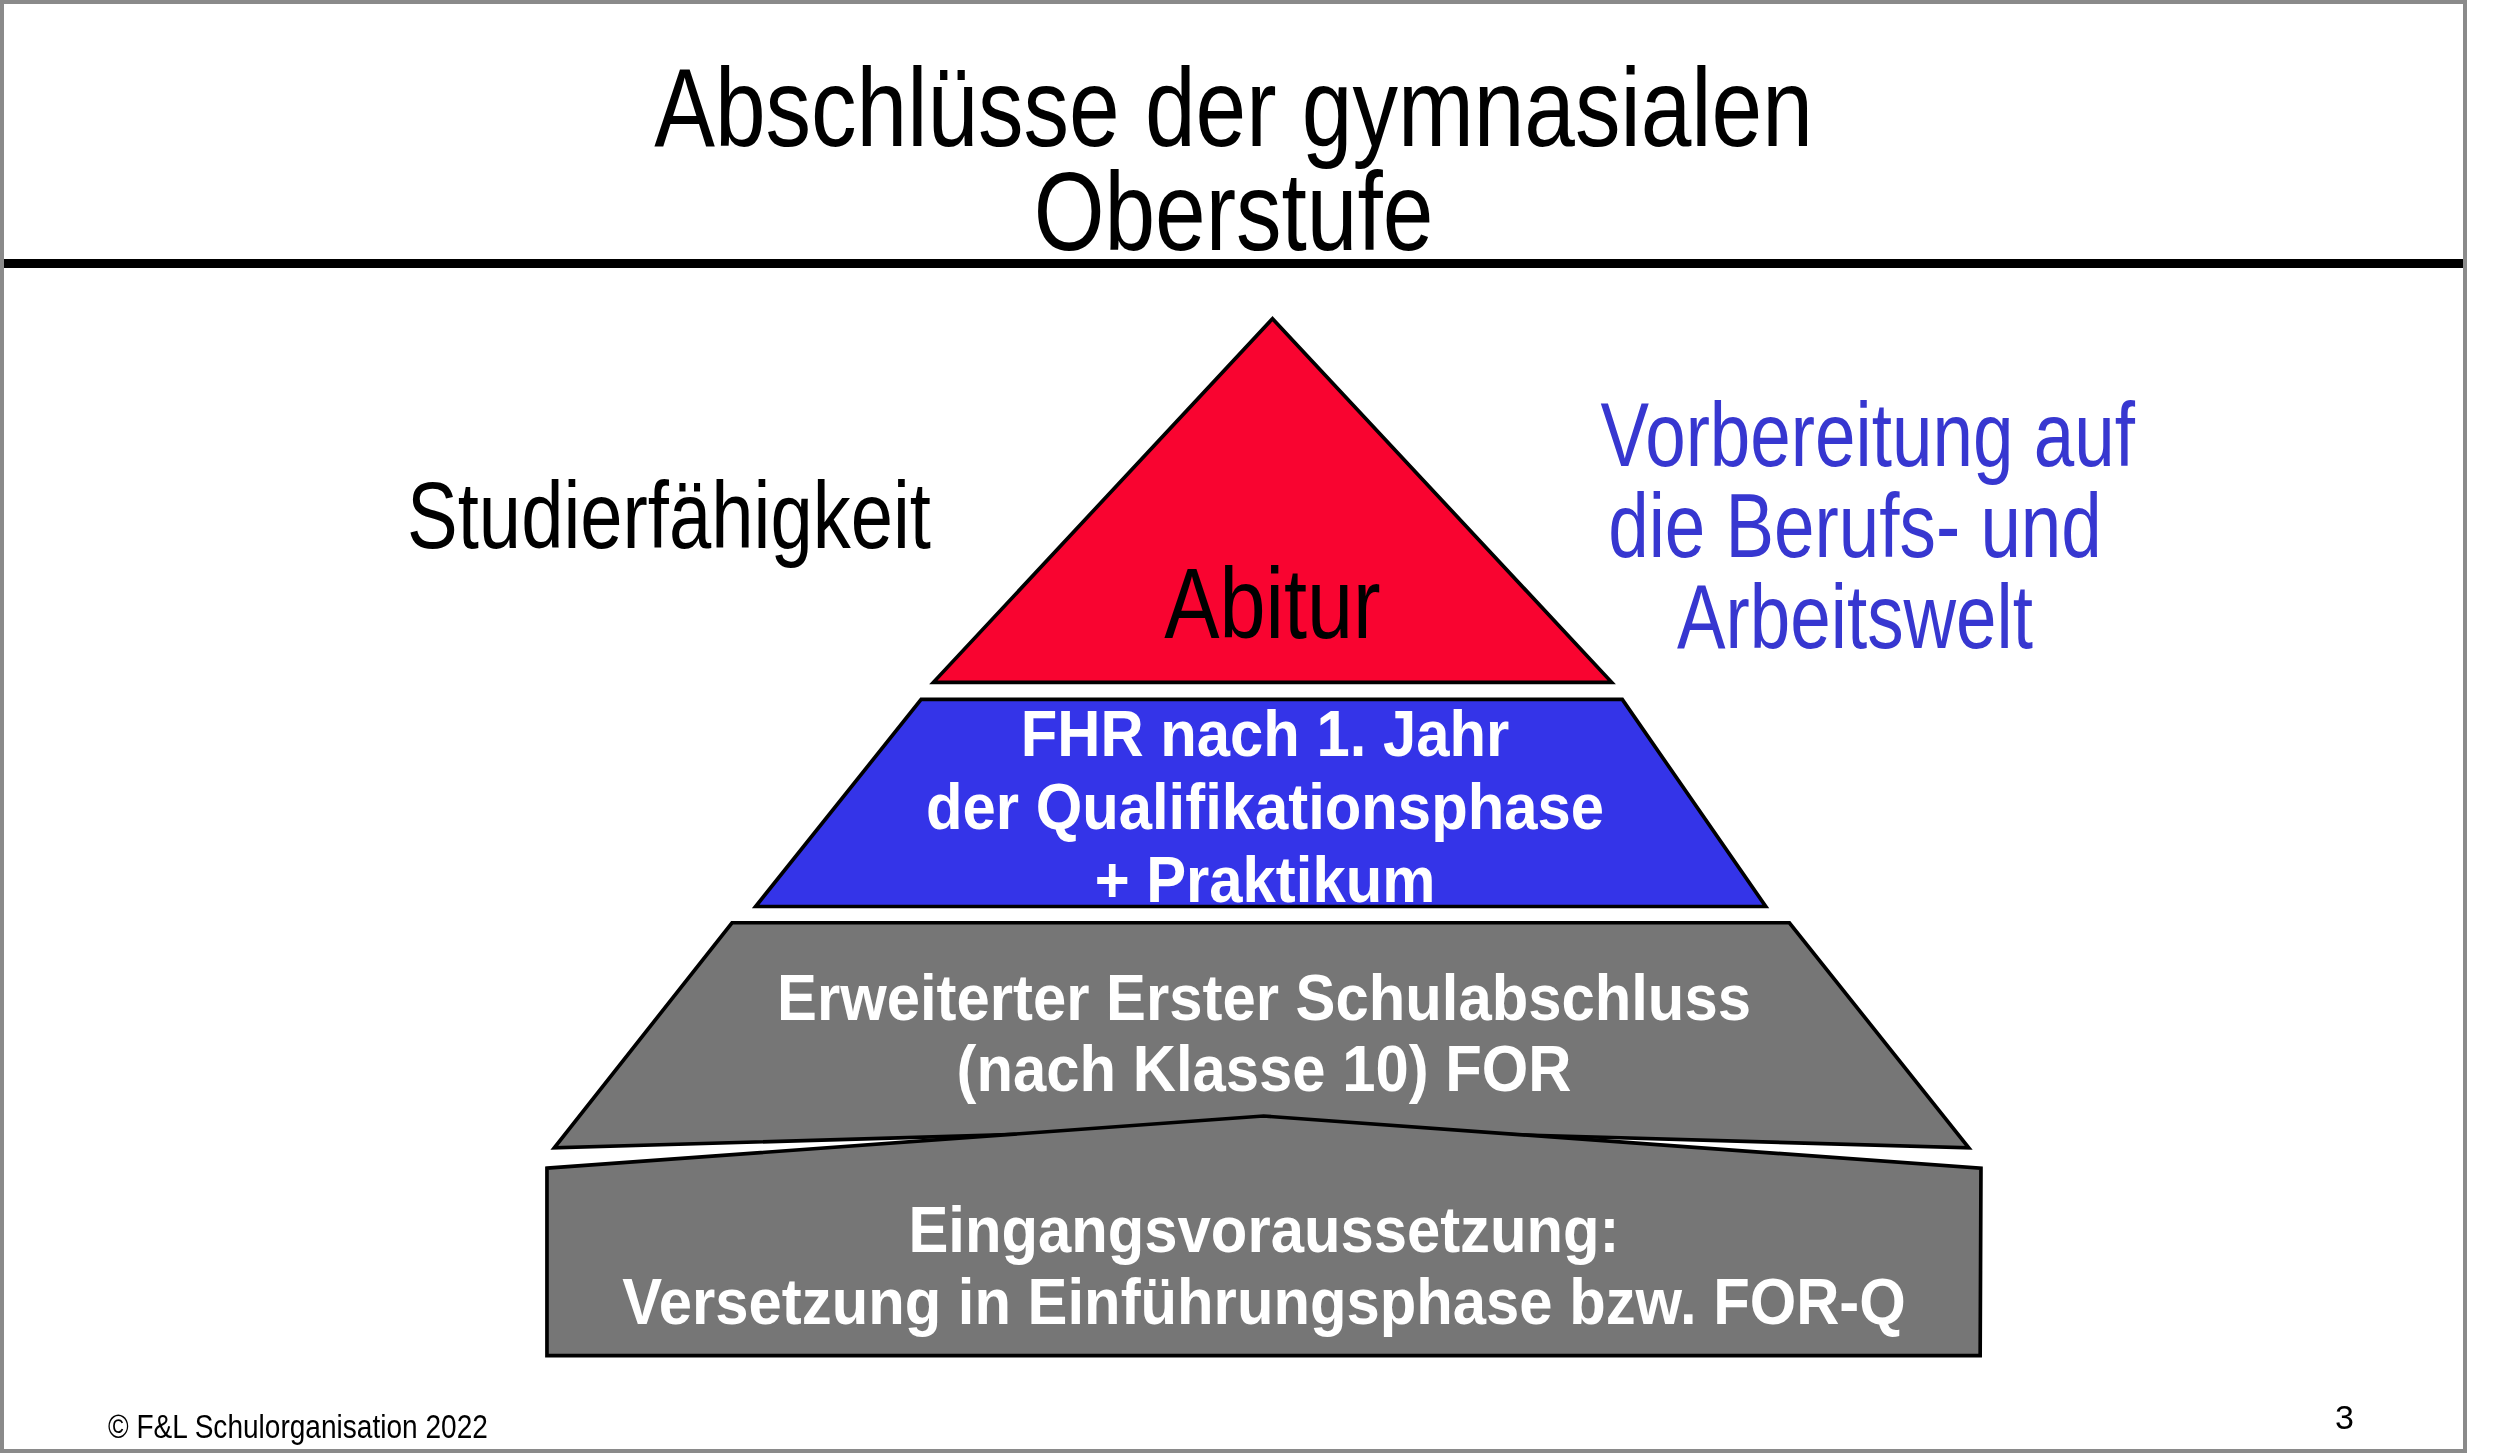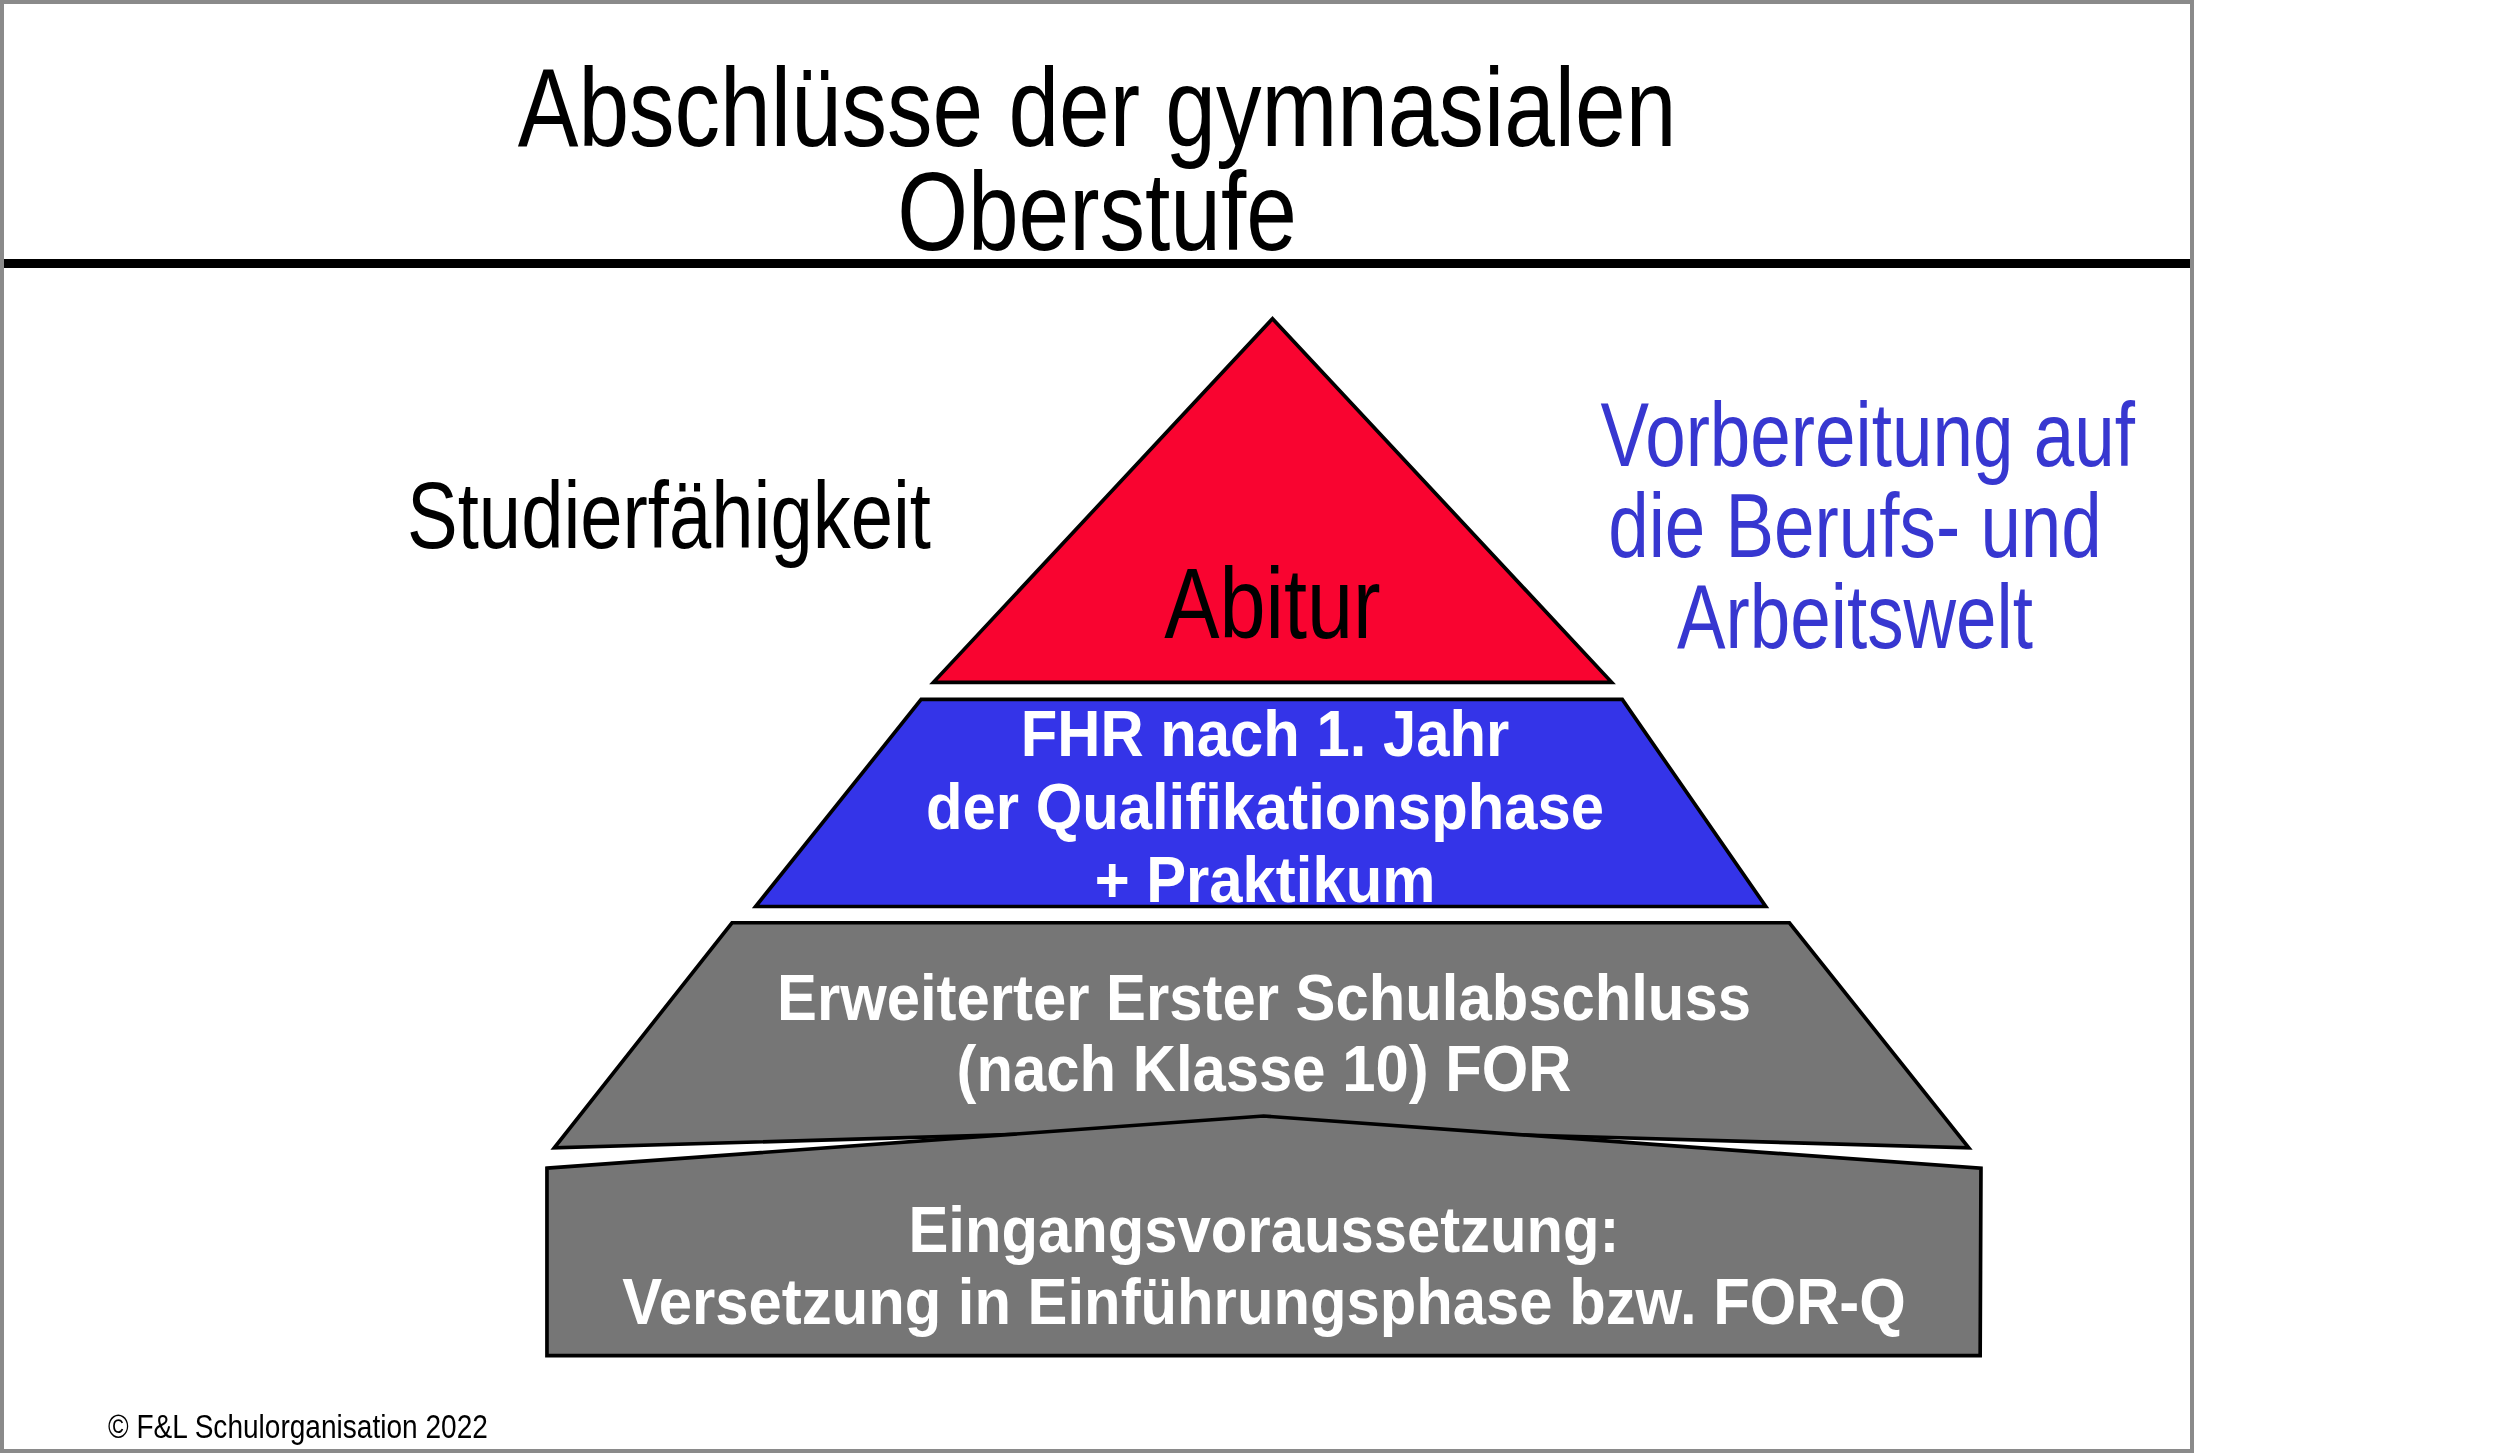--- a/index.html
+++ b/index.html
@@ -1,18 +1,18 @@
 <!DOCTYPE html>
 <html style="font-size:13px"><head>
 <meta charset="utf-8">
 <style>
   html, body { margin: 0; padding: 0; background: #ffffff; }
   .slide {
     position: relative;
-    width: 2194px;
+    width: 2467px;
     height: 1453px;
     box-sizing: border-box;
     border: 4.9px solid #8a8a8a;
     background: #ffffff;
     overflow: hidden;
     font-family: "Liberation Sans", sans-serif;
     color: #000;
   }
 
   

